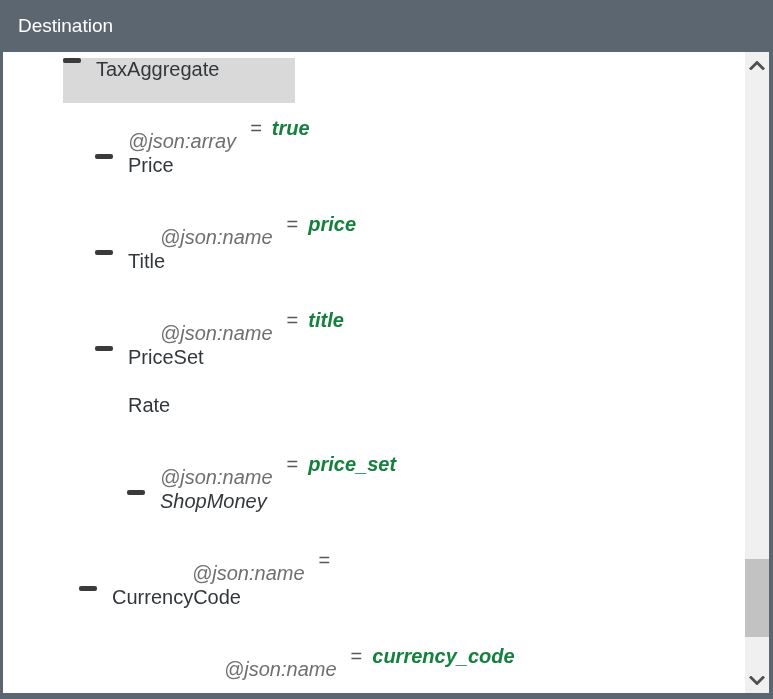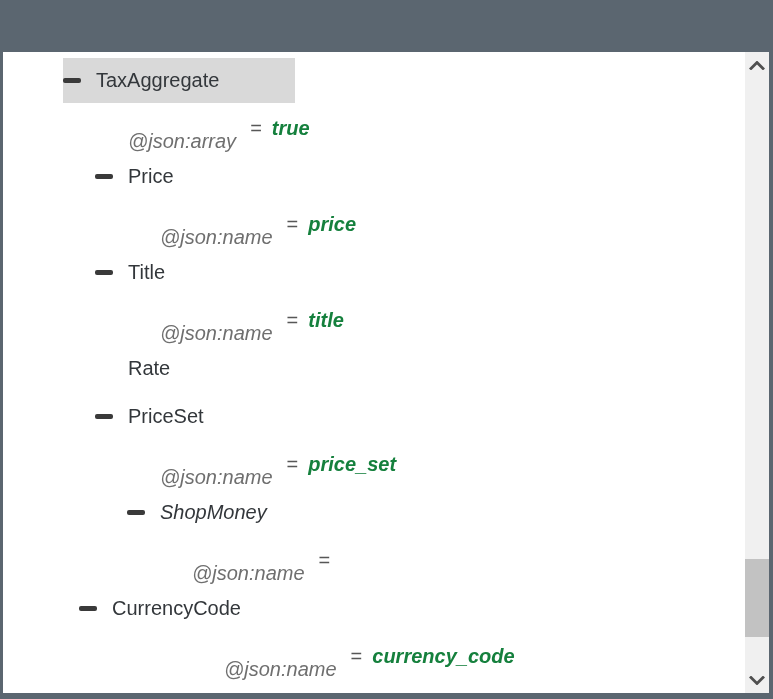--- a/index.html
+++ b/index.html
@@ -30,21 +30,21 @@
   }
   .tree { padding-top: 4px; }
   .row {
     height: 48px;
     display: flex; align-items: center;
     font-size: 20px;
     box-sizing: border-box;
     white-space: nowrap;
   }
   .row-inner {
-    display: flex; align-items: center;
+    display: flex; align-items: flex-start;
     height: 45px;
   }
   .row.selected .row-inner {
     background: #d9d9d9;
     width: 232px;
   }
   .icon-slot {
     width: 33px;
     display: flex; align-items: center;
     flex: none;
@@ -72,20 +72,23 @@
     position: absolute; left: 0; top: 507px;
     width: 24px; height: 78px;
     background: #c2c2c2;
   }
 </style>
 </head>
 <body>
 
 <div class="panel">
 
+  <div class="header">
+    <span>Destination</span>
+  </div>
 
   <div class="content">
     <div class="tree">
         <div class="row element selected" style="padding-left: 60px;">
           <div class="row-inner">
             <span class="icon-slot">
               <span class="minus"></span>
             </span>
             <span class="label">TaxAggregate</span>
           </div>
@@ -116,30 +119,30 @@
             <span class="label">Title</span>
           </div>
         </div>
         <div class="row attribute" style="padding-left: 157px;">
           <span class="aname">@json:name</span>
           <span class="aeq">=</span>
           <span class="aval">title</span>
         </div>
         <div class="row element" style="padding-left: 92px;">
           <div class="row-inner">
-            <span class="icon-slot"></span>
-            <span class="label">Rate</span>
+            <span class="icon-slot">
+              <span class="minus"></span>
+            </span>
+            <span class="label">PriceSet</span>
           </div>
         </div>
         <div class="row element" style="padding-left: 92px;">
           <div class="row-inner">
-            <span class="icon-slot">
-              <span class="minus"></span>
-            </span>
-            <span class="label">PriceSet</span>
+            <span class="icon-slot"></span>
+            <span class="label">Rate</span>
           </div>
         </div>
         <div class="row attribute" style="padding-left: 157px;">
           <span class="aname">@json:name</span>
           <span class="aeq">=</span>
           <span class="aval">price_set</span>
         </div>
         <div class="row element" style="padding-left: 124px; font-style: italic;">
           <div class="row-inner">
             <span class="icon-slot">

